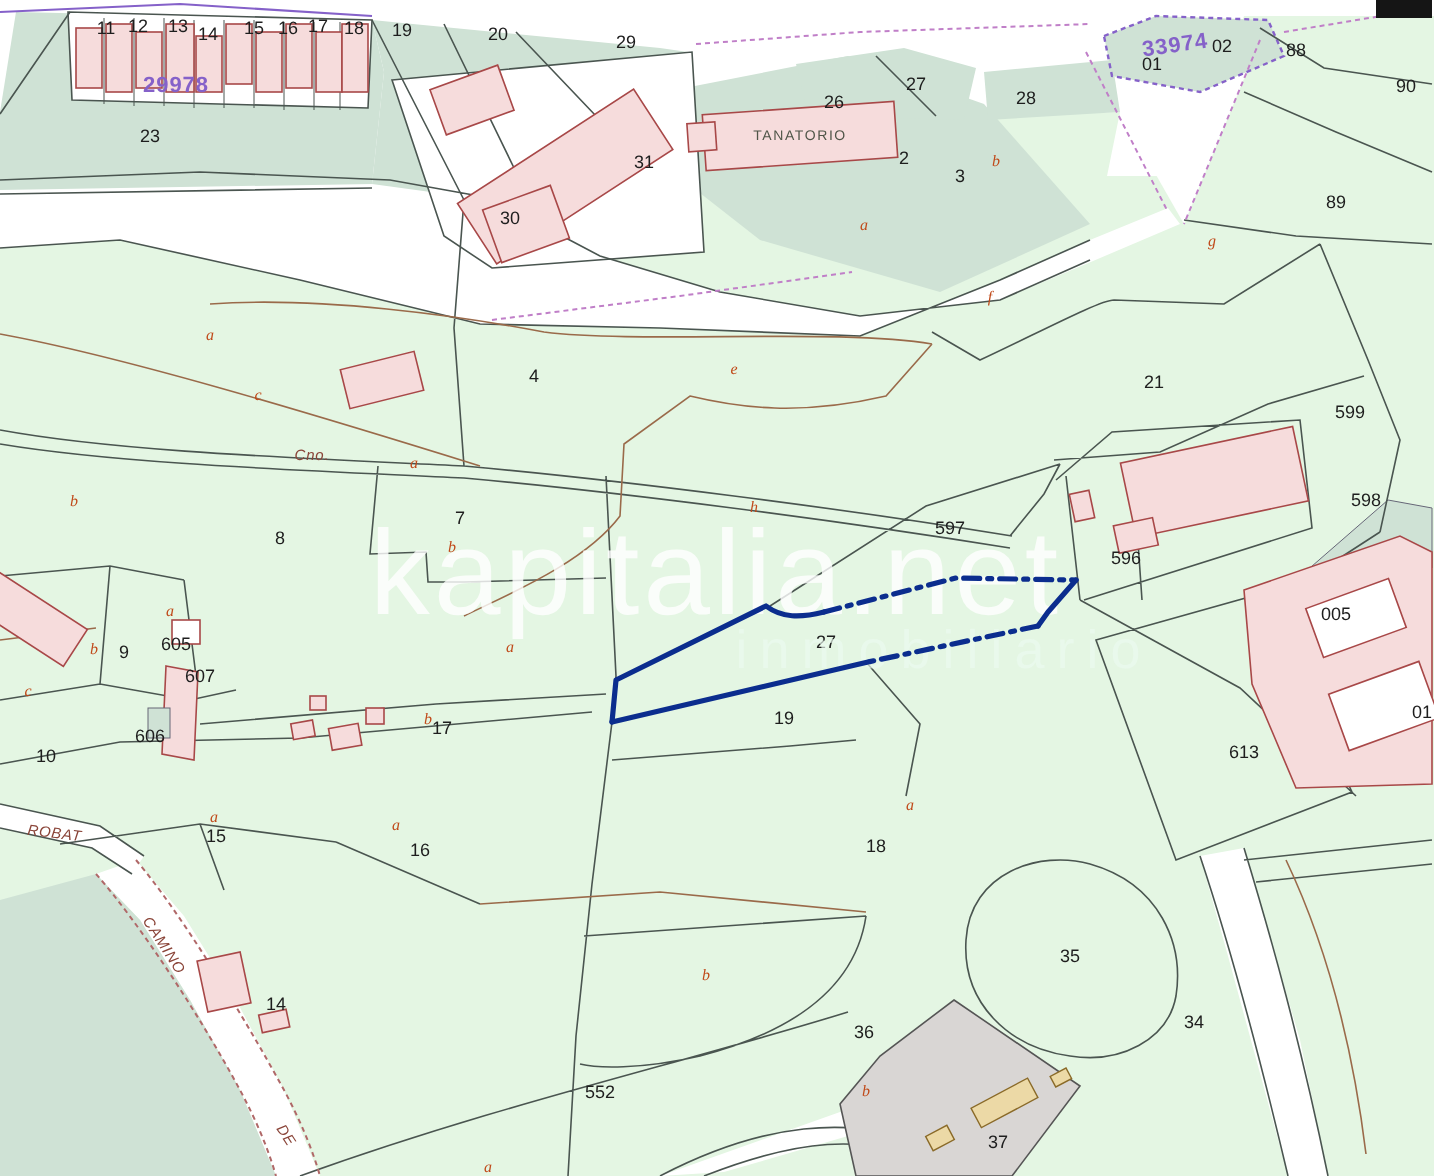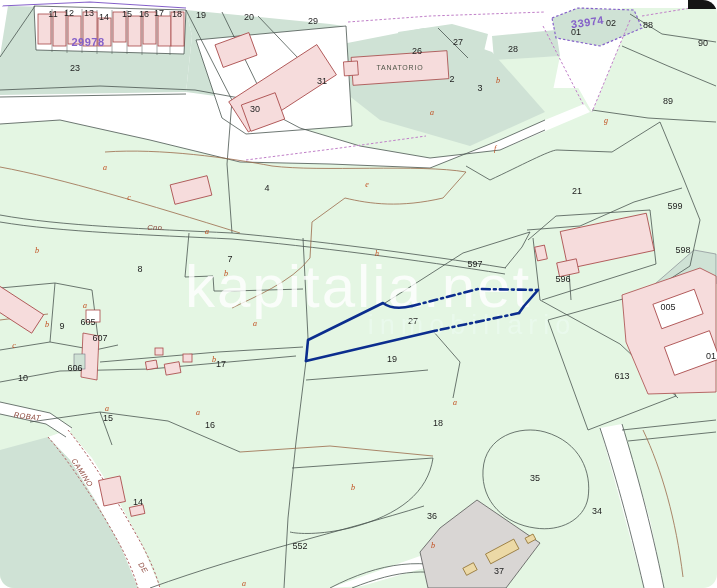--- a/index.html
+++ b/index.html
@@ -1,17 +1,17 @@
 <!DOCTYPE html>
 <html><head>
 <meta charset="utf-8">
 <style>
   html,body{margin:0;padding:0;background:#fff;}
   #stage{position:relative;width:717px;height:588px;overflow:hidden;background:#fff;
-         font-family:"Liberation Sans",sans-serif;border-radius:14px;}
+         font-family:"Liberation Sans",sans-serif;}
   svg{position:absolute;left:0;top:0;}
   .gz{fill:var(--green);}
   .tz{fill:var(--teal);}
   .wh{fill:#fff;}
   .whs{fill:#fff;stroke:var(--dark);stroke-width:.8;}
   .pk{fill:var(--pink);stroke:var(--pinkline);stroke-width:.8;}
   .whb{fill:#fff;stroke:var(--pinkline);stroke-width:.8;}
   .gy{fill:var(--gray);stroke:#555;stroke-width:.8;}
   .tn{fill:var(--tan);stroke:#8a6a28;stroke-width:.7;}
   .ln{fill:none;stroke:var(--dark);stroke-width:.8;}

